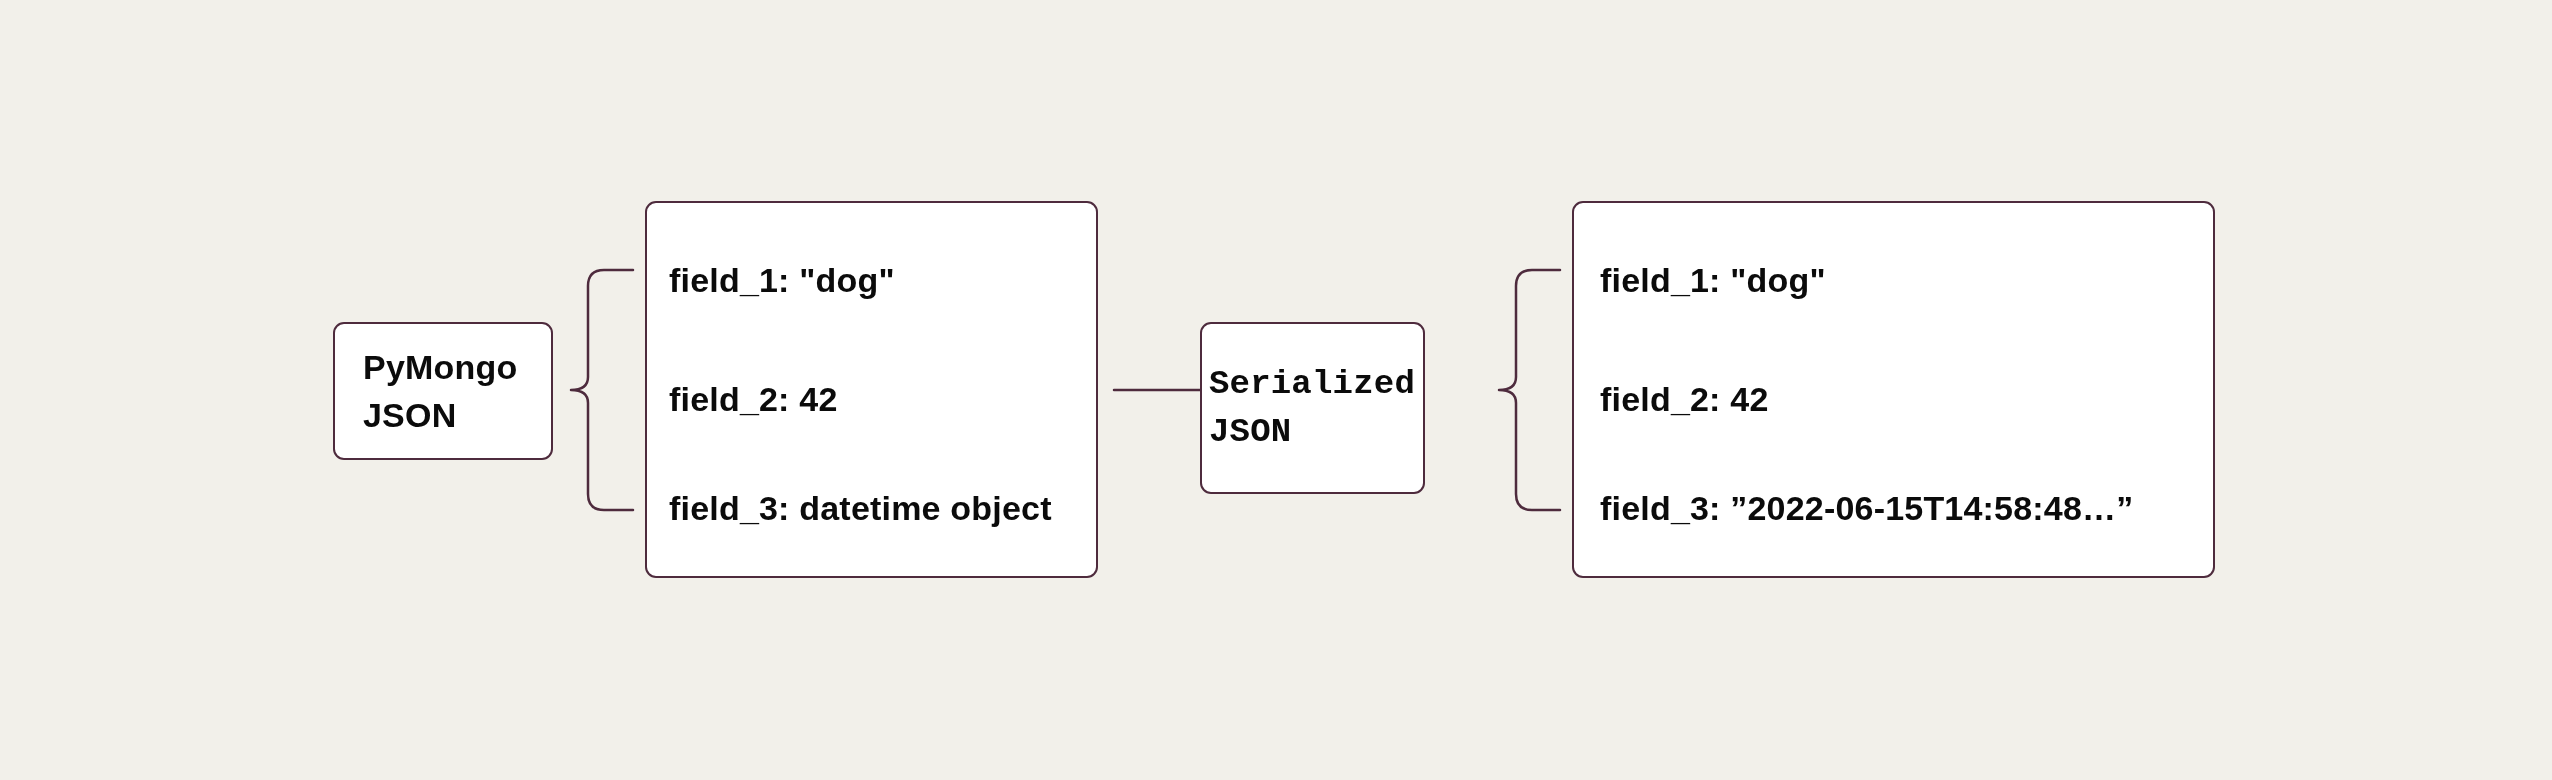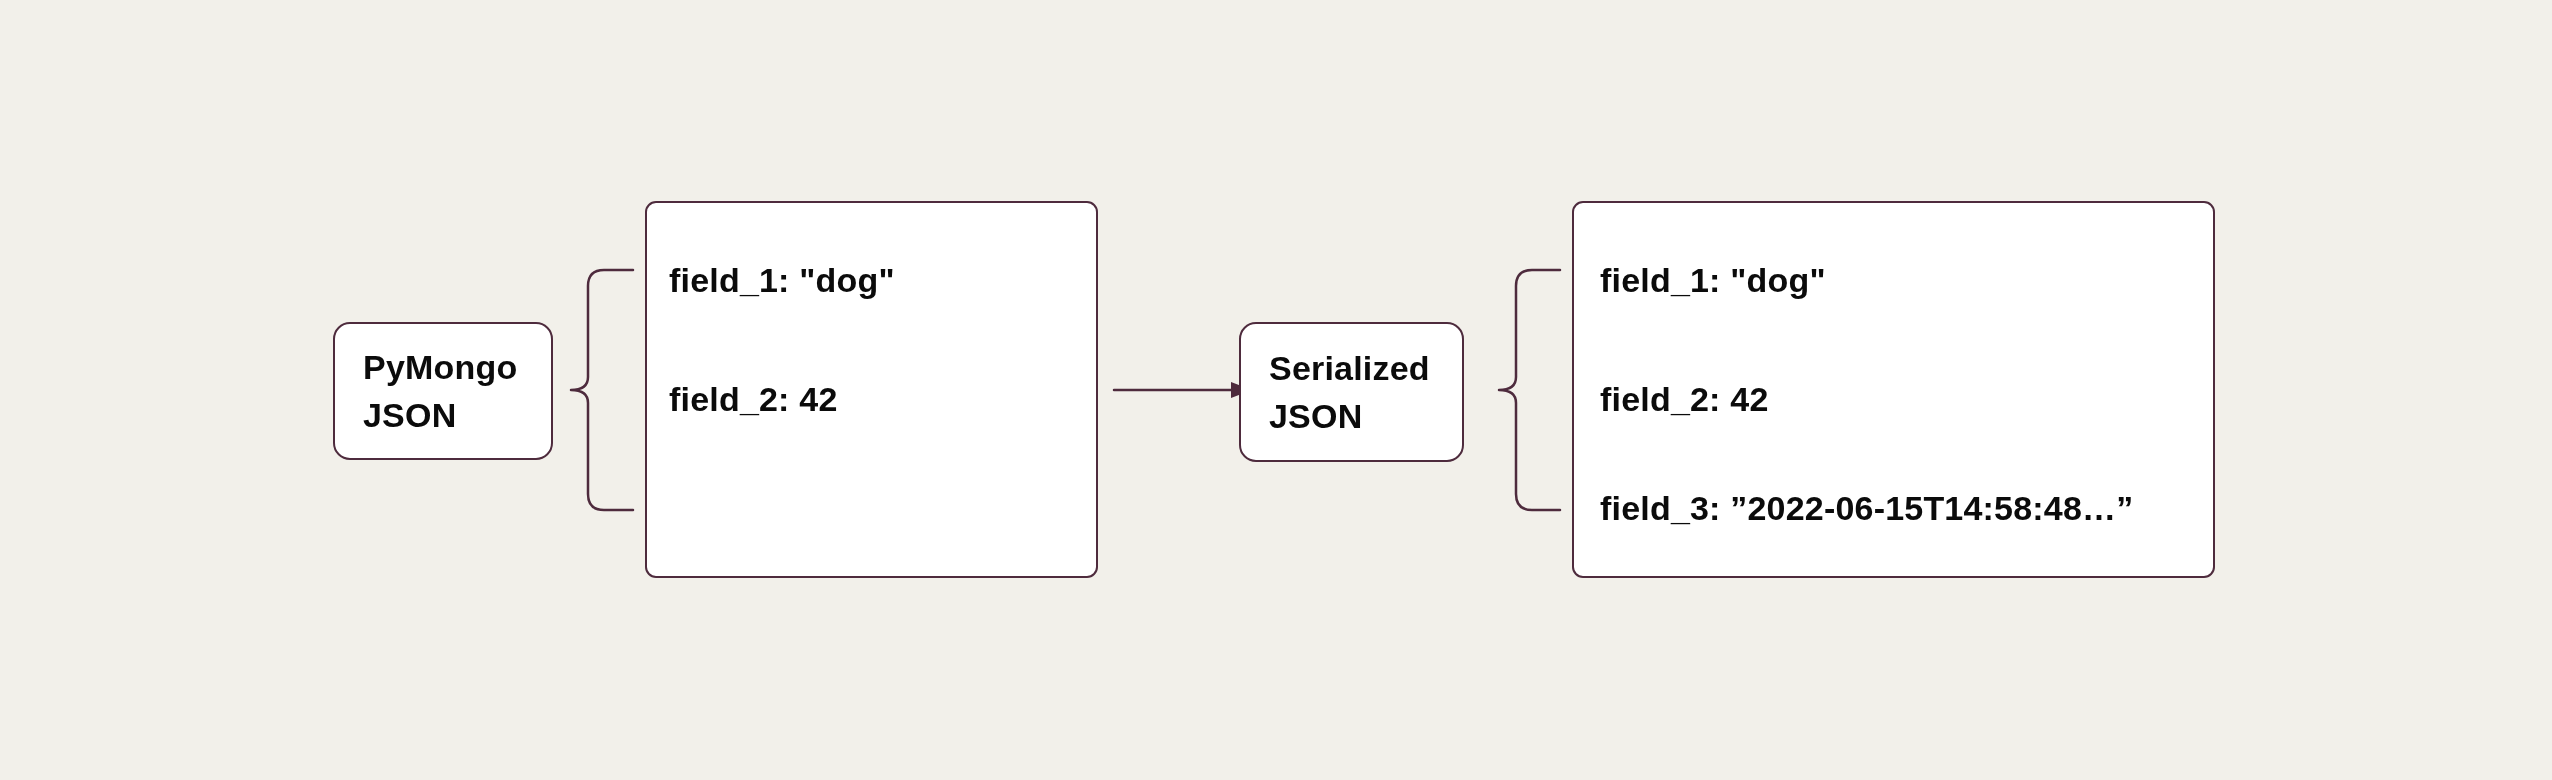--- a/index.html
+++ b/index.html
@@ -35,27 +35,26 @@
     display: flex;
     flex-direction: column;
     justify-content: center;
     align-items: flex-end;
     padding-left: 28px;
     padding-right: 8px;
     font-size: 34px;
     line-height: 48px;
     font-weight: 600;
     letter-spacing: 0.2px;
-    border-radius: 17px;
   }
   .label-box span {
     display: block;
   }
   .pymongo-box   { left: 333px;  top: 322px; width: 220px; height: 138px; }
-  .serialized-box{ left: 1239px; top: 322px; width: 225px; height: 140px; }
+  .serialized-box{ left: 1200px; top: 322px; width: 225px; height: 172px; font-family: Liberation Mono, monospace; }
   .fields-box-left  { left: 645px;  top: 201px; width: 453px; height: 377px; }
   .fields-box-right { left: 1572px; top: 201px; width: 643px; height: 377px; }
   .field-row {
     position: absolute;
     font-size: 34px;
     line-height: 44px;
     font-weight: 600;
     letter-spacing: 0.2px;
     white-space: nowrap;
   }
@@ -93,20 +92,21 @@
     </g>
   </svg>
 
   <div class="box label-box pymongo-box">
     <span>PyMongo JSON</span>
   </div>
 
   <div class="box fields-box-left">
     <div class="field-row row-1">field_1: "dog"</div>
     <div class="field-row row-2">field_2: 42</div>
+    <div class="field-row row-3">field_3: datetime object</div>
   </div>
 
   <div class="box label-box serialized-box">
     <span>Serialized JSON</span>
   </div>
 
   <div class="box fields-box-right">
     <div class="field-row row-1">field_1: "dog"</div>
     <div class="field-row row-2">field_2: 42</div>
     <div class="field-row row-3">field_3: ”2022-06-15T14:58:48…”</div>

